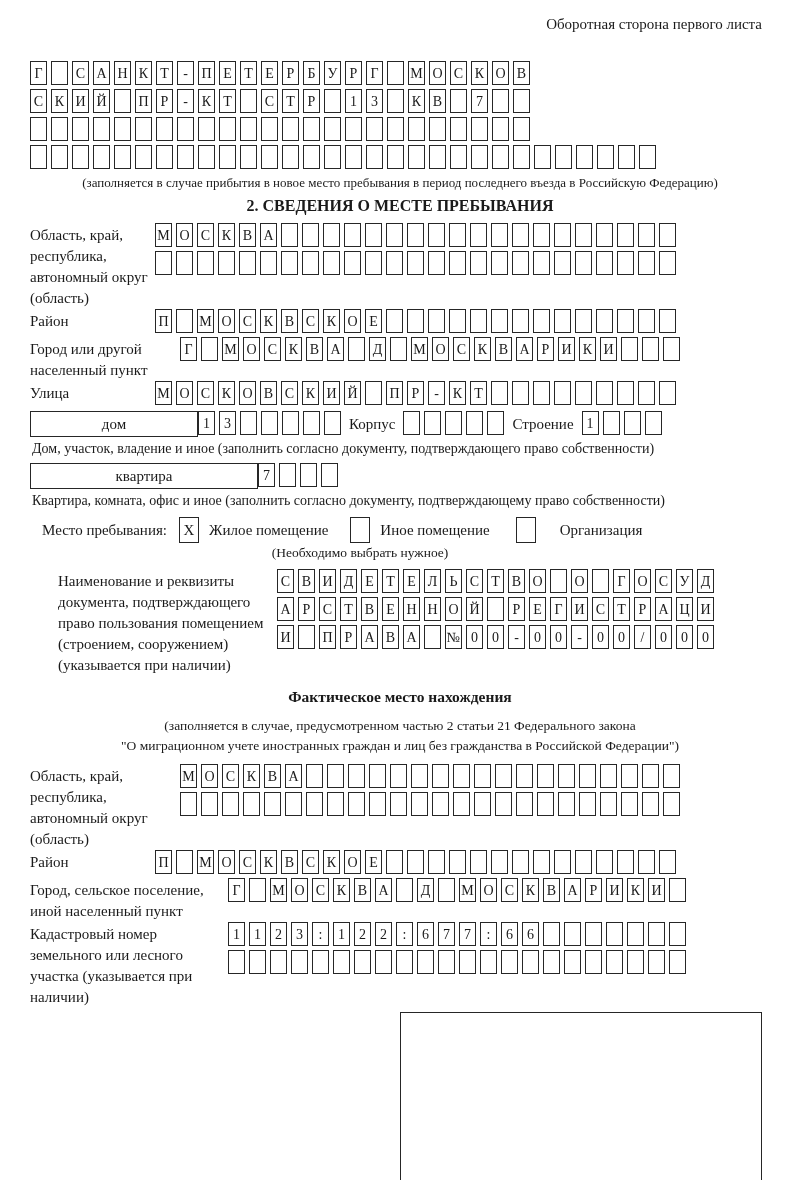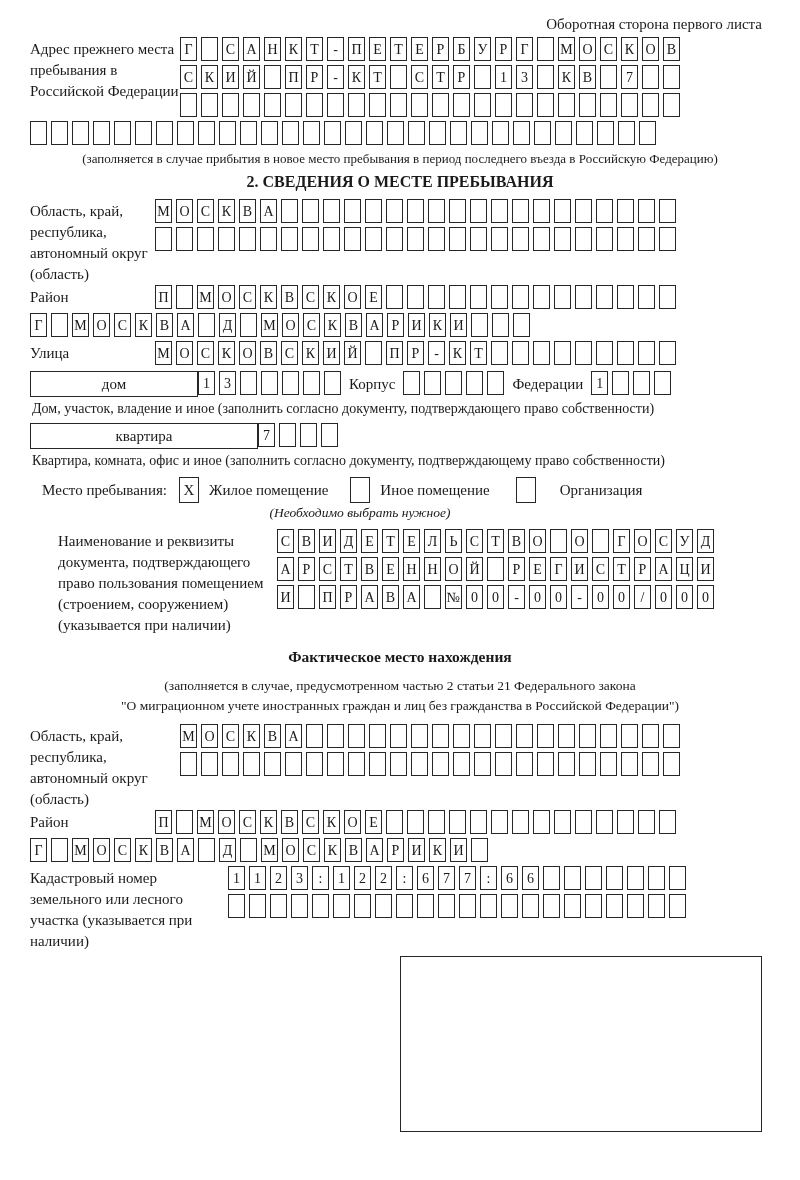--- a/index.html
+++ b/index.html
@@ -5,21 +5,21 @@
   * { margin: 0; padding: 0; box-sizing: border-box; }
   html, body { background: #ffffff; }
   body {
     width: 800px; height: 1180px;
     font-family: "Liberation Serif", "DejaVu Serif", serif;
     color: #1a1a1a;
     position: relative;
     overflow: hidden;
     padding: 16px 30px 0 30px;
   }
-  .top-note { text-align: right; font-size: 15px; padding-right: 8px; margin-bottom: 4px; }
+  .top-note { text-align: right; font-size: 15px; padding-right: 8px; margin-bottom: 28px; }
 
   .frow { display: flex; align-items: flex-start; }
   .flabel { font-size: 15px; line-height: 21px; flex: 0 0 auto; padding-top: 2px; }
   .w150 { width: 150px; } .w125 { width: 125px; } .w219 { width: 219px; margin-left: 28px; } .w198 { width: 198px; }
   .rows { flex: 1 1 auto; }
 
   .boxrow { white-space: nowrap; height: 28px; }
   .cell {
     display: inline-block; width: 17px; height: 24px; line-height: 23px;
     border: 1.6px solid #262626; margin-right: 4px;
@@ -38,38 +38,37 @@
   .inline-lbl { font-size: 15px; line-height: 26px; margin: 0 8px 0 4px; }
   .caption { font-size: 14px; margin: 0 0 6px 2px; }
 
   .mesto-row { display: flex; align-items: center; margin-top: 4px; height: 30px; margin-left: 12px; }
   .chk {
     display: inline-block; width: 20px; height: 26px; line-height: 24px;
     border: 1.6px solid #262626; text-align: center; font-size: 15px;
     margin: 0 10px 0 12px; flex: 0 0 auto;
   }
   .mesto-lbl { font-size: 15px; }
-  .mesto-note { font-size: 13.5px; text-align: center; width: 480px; margin-left: 90px; margin-bottom: 8px; font-style: italic; }
+  .mesto-note { font-size: 13.5px; text-align: center; width: 480px; margin-left: 90px; margin-bottom: 8px; }
 
   .fact-title { font-size: 15.5px; font-weight: bold; text-align: center; margin: 12px 0 10px 0; }
   .fact-note { font-size: 13.5px; text-align: center; line-height: 20px; }
   .fact-note + .fact-note { margin-bottom: 8px; }
 
   .stamp-box {
     border: 1.8px solid #262626; width: 362px; height: 176px;
     margin-left: 370px; margin-top: 4px; background: #fff;
   }
 </style>
 </head>
 <body>
 
 <div class="top-note">Оборотная сторона первого листа</div>
 
 <div class="frow">
-  <div class="flabel w150">Адрес прежнего места пребывания в Российской Федерации</div>
   <div class="rows">
     <div class="boxrow"><span class="cell">Г</span><span class="cell"></span><span class="cell">С</span><span class="cell">А</span><span class="cell">Н</span><span class="cell">К</span><span class="cell">Т</span><span class="cell">-</span><span class="cell">П</span><span class="cell">Е</span><span class="cell">Т</span><span class="cell">Е</span><span class="cell">Р</span><span class="cell">Б</span><span class="cell">У</span><span class="cell">Р</span><span class="cell">Г</span><span class="cell"></span><span class="cell">М</span><span class="cell">О</span><span class="cell">С</span><span class="cell">К</span><span class="cell">О</span><span class="cell">В</span></div>
     <div class="boxrow"><span class="cell">С</span><span class="cell">К</span><span class="cell">И</span><span class="cell">Й</span><span class="cell"></span><span class="cell">П</span><span class="cell">Р</span><span class="cell">-</span><span class="cell">К</span><span class="cell">Т</span><span class="cell"></span><span class="cell">С</span><span class="cell">Т</span><span class="cell">Р</span><span class="cell"></span><span class="cell">1</span><span class="cell">3</span><span class="cell"></span><span class="cell">К</span><span class="cell">В</span><span class="cell"></span><span class="cell">7</span><span class="cell"></span><span class="cell"></span></div>
     <div class="boxrow"><span class="cell"></span><span class="cell"></span><span class="cell"></span><span class="cell"></span><span class="cell"></span><span class="cell"></span><span class="cell"></span><span class="cell"></span><span class="cell"></span><span class="cell"></span><span class="cell"></span><span class="cell"></span><span class="cell"></span><span class="cell"></span><span class="cell"></span><span class="cell"></span><span class="cell"></span><span class="cell"></span><span class="cell"></span><span class="cell"></span><span class="cell"></span><span class="cell"></span><span class="cell"></span><span class="cell"></span></div>
   </div>
 </div>
 <div class="boxrow" style="margin-left:0;"><span class="cell"></span><span class="cell"></span><span class="cell"></span><span class="cell"></span><span class="cell"></span><span class="cell"></span><span class="cell"></span><span class="cell"></span><span class="cell"></span><span class="cell"></span><span class="cell"></span><span class="cell"></span><span class="cell"></span><span class="cell"></span><span class="cell"></span><span class="cell"></span><span class="cell"></span><span class="cell"></span><span class="cell"></span><span class="cell"></span><span class="cell"></span><span class="cell"></span><span class="cell"></span><span class="cell"></span><span class="cell"></span><span class="cell"></span><span class="cell"></span><span class="cell"></span><span class="cell"></span><span class="cell"></span></div>
 <div class="note">(заполняется в случае прибытия в новое место пребывания в период последнего въезда в Российскую Федерацию)</div>
 
 <div class="sect-title">2. СВЕДЕНИЯ О МЕСТЕ ПРЕБЫВАНИЯ</div>
@@ -83,38 +82,39 @@
 </div>
 
 <div class="frow">
   <div class="flabel w125">Район</div>
   <div class="rows">
       <div class="boxrow"><span class="cell">П</span><span class="cell"></span><span class="cell">М</span><span class="cell">О</span><span class="cell">С</span><span class="cell">К</span><span class="cell">В</span><span class="cell">С</span><span class="cell">К</span><span class="cell">О</span><span class="cell">Е</span><span class="cell"></span><span class="cell"></span><span class="cell"></span><span class="cell"></span><span class="cell"></span><span class="cell"></span><span class="cell"></span><span class="cell"></span><span class="cell"></span><span class="cell"></span><span class="cell"></span><span class="cell"></span><span class="cell"></span><span class="cell"></span></div>
     </div>
 </div>
 
 <div class="frow">
+  <div class="flabel w150">Город или другой населенный пункт</div>
   <div class="rows">
       <div class="boxrow"><span class="cell">Г</span><span class="cell"></span><span class="cell">М</span><span class="cell">О</span><span class="cell">С</span><span class="cell">К</span><span class="cell">В</span><span class="cell">А</span><span class="cell"></span><span class="cell">Д</span><span class="cell"></span><span class="cell">М</span><span class="cell">О</span><span class="cell">С</span><span class="cell">К</span><span class="cell">В</span><span class="cell">А</span><span class="cell">Р</span><span class="cell">И</span><span class="cell">К</span><span class="cell">И</span><span class="cell"></span><span class="cell"></span><span class="cell"></span></div>
     </div>
 </div>
 
 <div class="frow">
   <div class="flabel w125">Улица</div>
   <div class="rows">
       <div class="boxrow"><span class="cell">М</span><span class="cell">О</span><span class="cell">С</span><span class="cell">К</span><span class="cell">О</span><span class="cell">В</span><span class="cell">С</span><span class="cell">К</span><span class="cell">И</span><span class="cell">Й</span><span class="cell"></span><span class="cell">П</span><span class="cell">Р</span><span class="cell">-</span><span class="cell">К</span><span class="cell">Т</span><span class="cell"></span><span class="cell"></span><span class="cell"></span><span class="cell"></span><span class="cell"></span><span class="cell"></span><span class="cell"></span><span class="cell"></span><span class="cell"></span></div>
     </div>
 </div>
 
 <div class="dom-row">
   <div class="wide-box wb-dom">дом</div>
   <div class="boxrow"><span class="cell">1</span><span class="cell">3</span><span class="cell"></span><span class="cell"></span><span class="cell"></span><span class="cell"></span><span class="cell"></span></div>
   <div class="inline-lbl">Корпус</div>
   <div class="boxrow"><span class="cell"></span><span class="cell"></span><span class="cell"></span><span class="cell"></span><span class="cell"></span></div>
-  <div class="inline-lbl">Федерации</div>
+  <div class="inline-lbl">Строение</div>
   <div class="boxrow"><span class="cell">1</span><span class="cell"></span><span class="cell"></span><span class="cell"></span></div>
 </div>
 <div class="caption">Дом, участок, владение и иное (заполнить согласно документу, подтверждающего право собственности)</div>
 
 <div class="dom-row">
   <div class="wide-box wb-kv">квартира</div>
   <div class="boxrow"><span class="cell">7</span><span class="cell"></span><span class="cell"></span><span class="cell"></span></div>
 </div>
 <div class="caption">Квартира, комната, офис и иное (заполнить согласно документу, подтверждающему право собственности)</div>
 
@@ -151,20 +151,21 @@
 </div>
 
 <div class="frow">
   <div class="flabel w125">Район</div>
   <div class="rows">
       <div class="boxrow"><span class="cell">П</span><span class="cell"></span><span class="cell">М</span><span class="cell">О</span><span class="cell">С</span><span class="cell">К</span><span class="cell">В</span><span class="cell">С</span><span class="cell">К</span><span class="cell">О</span><span class="cell">Е</span><span class="cell"></span><span class="cell"></span><span class="cell"></span><span class="cell"></span><span class="cell"></span><span class="cell"></span><span class="cell"></span><span class="cell"></span><span class="cell"></span><span class="cell"></span><span class="cell"></span><span class="cell"></span><span class="cell"></span><span class="cell"></span></div>
     </div>
 </div>
 
 <div class="frow">
+  <div class="flabel w198">Город, сельское поселение, иной населенный пункт</div>
   <div class="rows">
       <div class="boxrow"><span class="cell">Г</span><span class="cell"></span><span class="cell">М</span><span class="cell">О</span><span class="cell">С</span><span class="cell">К</span><span class="cell">В</span><span class="cell">А</span><span class="cell"></span><span class="cell">Д</span><span class="cell"></span><span class="cell">М</span><span class="cell">О</span><span class="cell">С</span><span class="cell">К</span><span class="cell">В</span><span class="cell">А</span><span class="cell">Р</span><span class="cell">И</span><span class="cell">К</span><span class="cell">И</span><span class="cell"></span></div>
     </div>
 </div>
 
 <div class="frow">
   <div class="flabel w198">Кадастровый номер земельного или лесного участка (указывается при наличии)</div>
   <div class="rows">
     <div class="boxrow"><span class="cell">1</span><span class="cell">1</span><span class="cell">2</span><span class="cell">3</span><span class="cell">:</span><span class="cell">1</span><span class="cell">2</span><span class="cell">2</span><span class="cell">:</span><span class="cell">6</span><span class="cell">7</span><span class="cell">7</span><span class="cell">:</span><span class="cell">6</span><span class="cell">6</span><span class="cell"></span><span class="cell"></span><span class="cell"></span><span class="cell"></span><span class="cell"></span><span class="cell"></span><span class="cell"></span></div>
     <div class="boxrow"><span class="cell"></span><span class="cell"></span><span class="cell"></span><span class="cell"></span><span class="cell"></span><span class="cell"></span><span class="cell"></span><span class="cell"></span><span class="cell"></span><span class="cell"></span><span class="cell"></span><span class="cell"></span><span class="cell"></span><span class="cell"></span><span class="cell"></span><span class="cell"></span><span class="cell"></span><span class="cell"></span><span class="cell"></span><span class="cell"></span><span class="cell"></span><span class="cell"></span></div>

